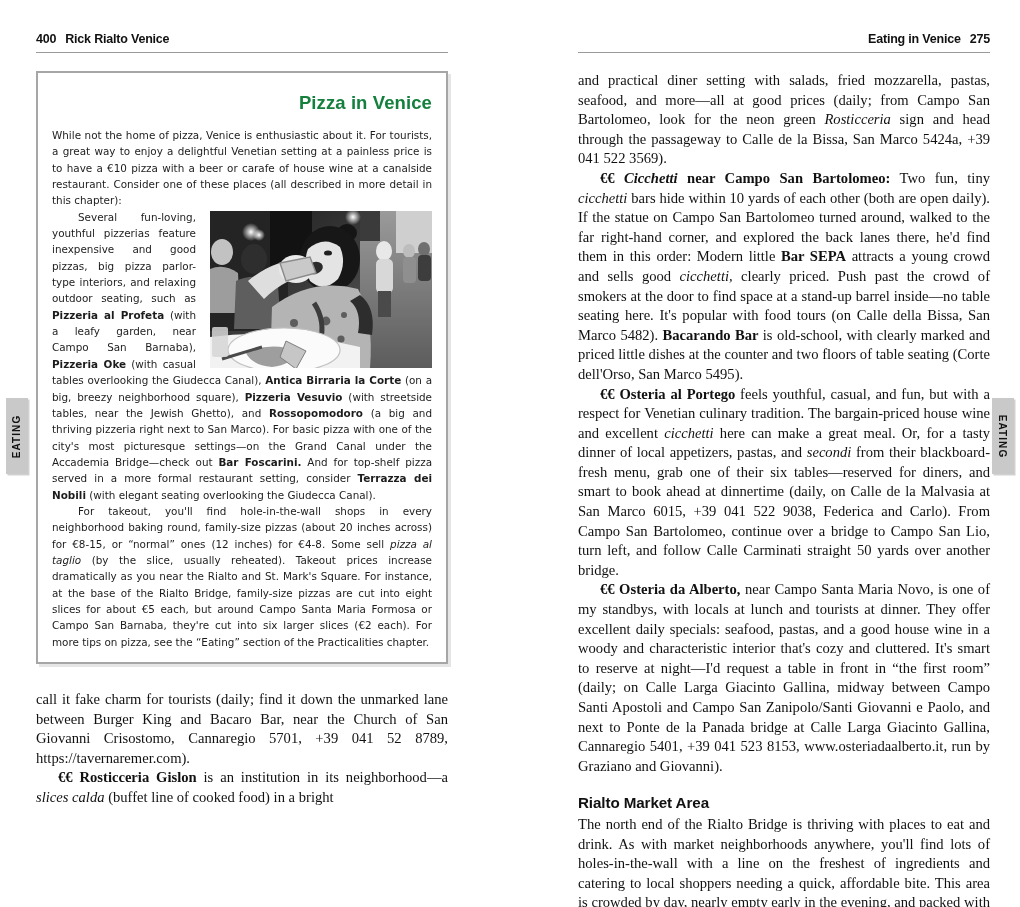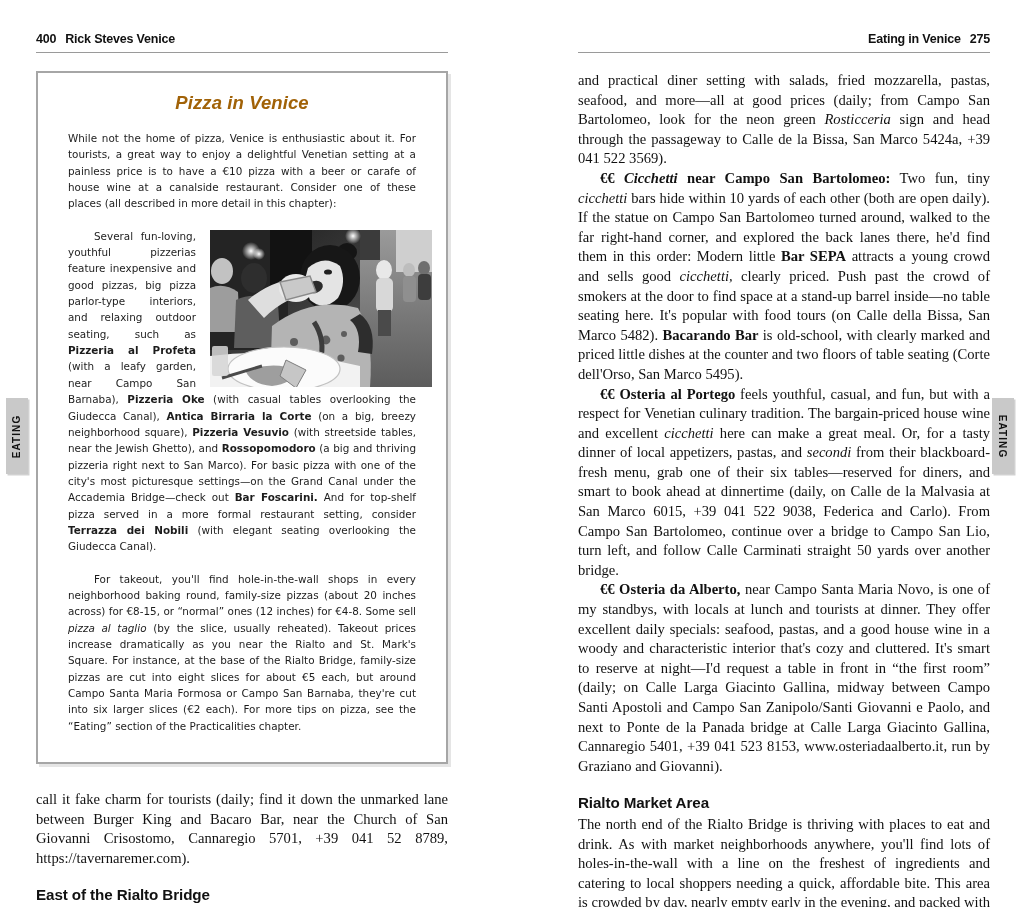--- a/index.html
+++ b/index.html
@@ -74,39 +74,38 @@
   
   #sidebar-box {
     position: relative;
     border: 2.5px solid #a6a6a6;
     background: #fff;
     padding: 14px 14px 12px 14px;
     box-shadow: 3px 3px 0 rgba(0,0,0,0.10);
     margin-bottom: 26px;
   }
   #sidebar-title {
-    text-align: center;
+    text-align: right;
     font-family: "Liberation Sans", sans-serif;
     font-weight: bold;
     font-size: 18.5px;
-    color: #a16207;
+    color: #15803d;
     margin: 5px 0 13px 0;
     letter-spacing: 0.1px;
-    font-style: italic;
   }
   .sb-body {
     font-family: "DejaVu Sans", sans-serif;
     font-size: 10.4px;
     line-height: 16.35px;
     color: #1c1c1c;
     text-align: justify;
     text-justify: inter-word;
     hyphens: manual;
   }
-  .sb-body p { margin: 16px; }
+  .sb-body p { margin: 0; }
   .sb-body p.ind { text-indent: 26px; }
   .sb-body b { font-weight: bold; }
   .sb-body i { font-style: italic; }
 
   
   #sidebar-photo {
     float: right;
     width: 222px;
     height: 157px;
     margin: 2px 0 3px 14px;
@@ -149,21 +148,21 @@
     <span>EATING</span>
   </div>
 
   <div class="side-tab" id="tab-right">
     <span>EATING</span>
   </div>
 
   <div class="column" id="col-left">
 
     <div class="runhead" id="runhead-left">
-      <span class="folio">400</span><span>Rick Steves Venice</span>
+      <span class="folio">400</span><span>Rick Rialto Venice</span>
     </div>
     <div class="rule"></div>
 
     <div id="sidebar-box">
       <div id="sidebar-title">Pizza in Venice</div>
 
       <div class="sb-body">
         <p>While not the home of pizza, Venice is enthusiastic about it. For tourists, a great way to enjoy a delightful Venetian setting at a painless price is to have a €10 pizza with a beer or carafe of house wine at a canalside restaurant. Consider one of these places (all described in more detail in this chapter):</p>
 
         <div id="sidebar-photo">
@@ -257,21 +256,20 @@
 
         <p class="ind">Several fun-loving, youthful pizzerias feature inexpensive and good pizzas, big pizza parlor-type interiors, and relaxing outdoor seating, such as <b>Pizzeria al Profeta</b> (with a leafy garden, near Campo San Barnaba), <b>Pizzeria Oke</b> (with casual tables overlooking the Giudecca Canal), <b>Antica Birraria la Corte</b> (on a big, breezy neighborhood square), <b>Pizzeria Vesuvio</b> (with streetside tables, near the Jewish Ghetto), and <b>Rossopomodoro</b> (a big and thriving pizzeria right next to San Marco). For basic pizza with one of the city's most picturesque settings—on the Grand Canal under the Accademia Bridge—check out <b>Bar Foscarini.</b> And for top-shelf pizza served in a more formal restaurant setting, consider <b>Terrazza dei Nobili</b> (with elegant seating overlooking the Giudecca Canal).</p>
         <p class="ind">For takeout, you'll find hole-in-the-wall shops in every neighborhood baking round, family-size pizzas (about 20 inches across) for €8-15, or “normal” ones (12 inches) for €4-8. Some sell <i>pizza al taglio</i> (by the slice, usually reheated). Takeout prices increase dramatically as you near the Rialto and St. Mark's Square. For instance, at the base of the Rialto Bridge, family-size pizzas are cut into eight slices for about €5 each, but around Campo Santa Maria Formosa or Campo San Barnaba, they're cut into six larger slices (€2 each). For more tips on pizza, see the “Eating” section of the Practicalities chapter.</p>
       </div>
       <div style="clear:both"></div>
     </div>
 
     <div class="bodytext">
       <p>call it fake charm for tourists (daily; find it down the unmarked lane between Burger King and Bacaro Bar, near the Church of San Giovanni Crisostomo, Cannaregio 5701, +39 041 52 8789, https://tavernaremer.com).</p>
 
-      <h2 class="subhead">East of the Rialto Bridge</h2>
       <p class="ind"><b>€€</b> <b>Rosticceria Gislon</b> is an institution in its neighborhood—a <i>slices calda</i> (buffet line of cooked food) in a bright</p>
     </div>
   </div>
 
   <div class="column" id="col-right">
 
     <div class="runhead" id="runhead-right">
       <span>Eating in Venice</span><span class="folio">275</span>
     </div>
     <div class="rule"></div>

